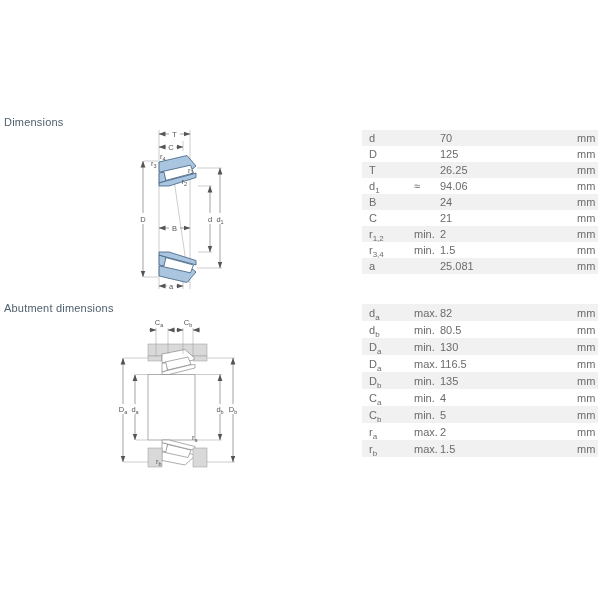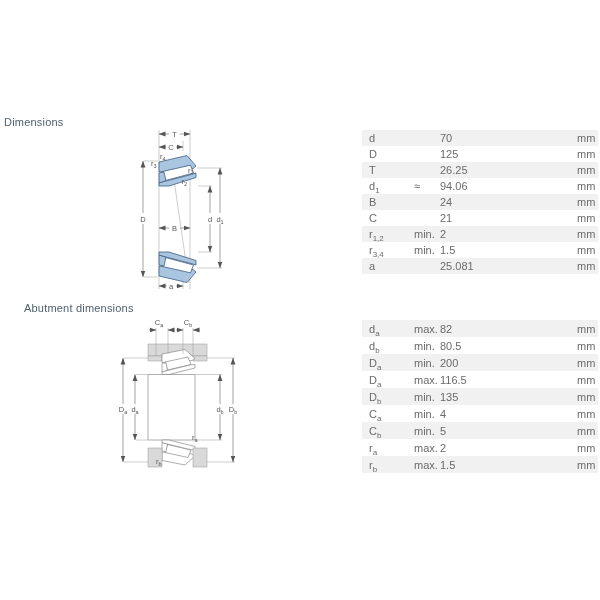--- a/index.html
+++ b/index.html
@@ -1,23 +1,23 @@
 <!DOCTYPE html>
 <html><head>
 <meta charset="utf-8">
 <style>
   html,body{margin:0;padding:0;background:#fff;}
   #page{position:relative;width:600px;height:600px;background:#fff;overflow:hidden;
         font-family:"Liberation Sans",sans-serif;}
   .heading{position:absolute;left:4px;font-weight:normal;font-size:11px;color:#4f606e;letter-spacing:.2px;}
   #heading-dim{top:116px;}
-  #heading-abut{top:302px;margin-left:20px;}
+  #heading-abut{top:302px;}
   .dtable{position:absolute;left:362px;width:236px;}
   #table-dim{top:130px;}
-  #table-abut{top:320px;}
+  #table-abut{top:304px;}
   .trow{display:flex;align-items:center;font-size:11px;color:#6b6b6b;}
   #table-dim .trow{height:16px;}
   #table-abut .trow{height:17px;}
   .trow:nth-child(odd){background:#f1f1f1;}
   .c-label{width:52px;padding-left:7px;box-sizing:content-box;white-space:nowrap;}
   .c-label{width:45px;padding-left:7px;}
   .c-qual{width:26px;}
   .c-val{width:93px;}
   .c-unit{flex:1;padding-left:44px;}
   sub{font-size:8px;line-height:0;}
@@ -281,21 +281,21 @@
       </div>
     <div class="trow">
         <span class="c-label"><span>d</span><sub>b</sub></span>
         <span class="c-qual">min.</span>
         <span class="c-val">80.5</span>
         <span class="c-unit">mm</span>
       </div>
     <div class="trow">
         <span class="c-label"><span>D</span><sub>a</sub></span>
         <span class="c-qual">min.</span>
-        <span class="c-val">200</span>
+        <span class="c-val">130</span>
         <span class="c-unit">mm</span>
       </div>
     <div class="trow">
         <span class="c-label"><span>D</span><sub>a</sub></span>
         <span class="c-qual">max.</span>
         <span class="c-val">116.5</span>
         <span class="c-unit">mm</span>
       </div>
     <div class="trow">
         <span class="c-label"><span>D</span><sub>b</sub></span>

